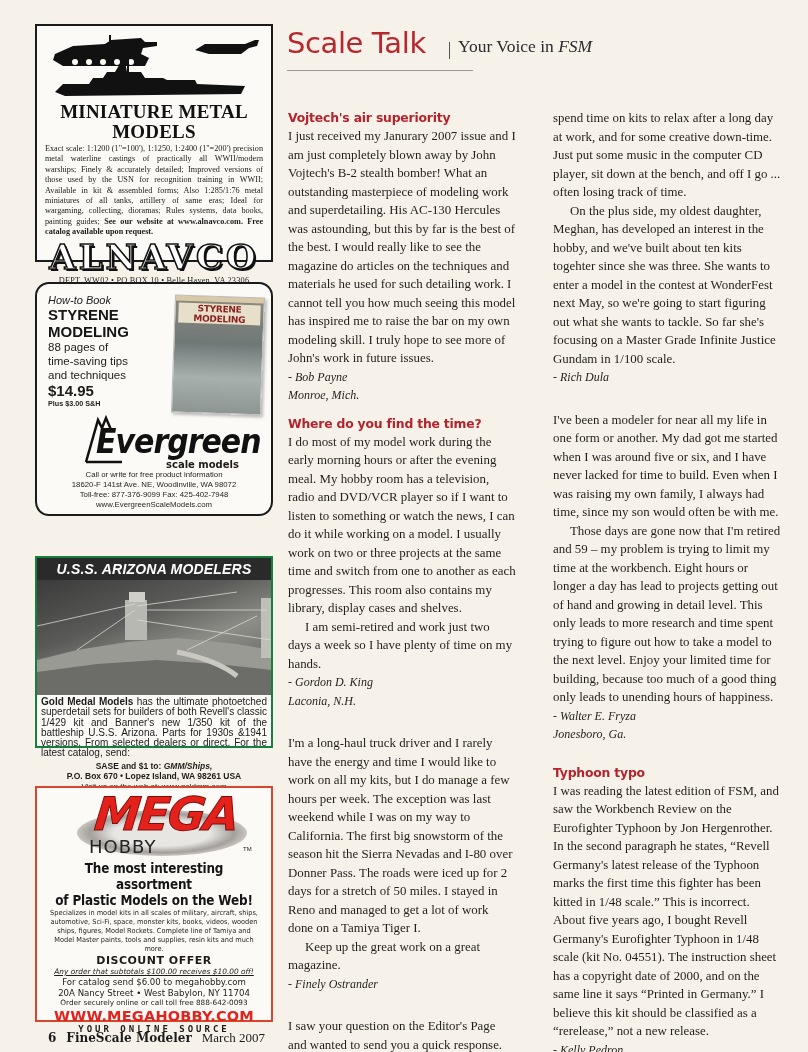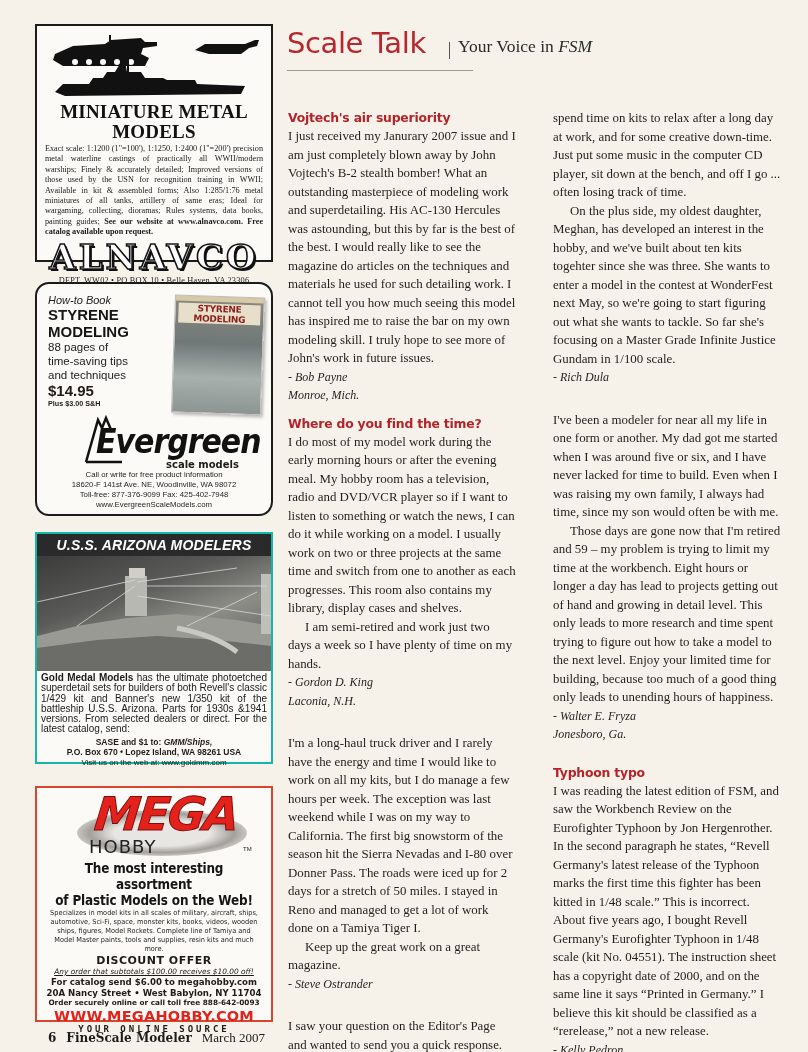--- a/index.html
+++ b/index.html
@@ -36,40 +36,40 @@
   .eg-sh { font-weight: bold; font-size: 7.2px; }
   .eg-book { position: absolute; left: 136px; top: 12px; width: 90px; height: 118px; background: linear-gradient(#8c8a80 0, #6f7877 40%, #a8b0ad 70%, #8d9593 100%); border: 1px solid #bbb; box-shadow: 2px 2px 3px rgba(0,0,0,.25); transform: rotate(2deg); }
   .eg-book-top { height: 5px; background: #d8c9a8; }
   .eg-book-title { margin: 2px 3px; background: #e7dfc9; color: #8a1e1e; font-family: "DejaVu Sans", sans-serif; font-weight: bold; font-size: 9px; text-align: center; letter-spacing: -0.3px; }
   .eg-logo-wrap { position: absolute; left: 45px; top: 128px; width: 160px; height: 55px; }
   .eg-logo { font-family: "DejaVu Sans", sans-serif; font-weight: bold; font-style: italic; font-size: 30px; line-height: 30px; letter-spacing: -1px; color: #111; position: absolute; left: 14px; top: 14px; transform: scaleY(1.15); }
   .eg-scale { position: absolute; left: 84px; top: 47px; font-family: "DejaVu Sans", sans-serif; font-weight: bold; font-size: 10px; }
   .eg-contact { position: absolute; left: 0; right: 0; top: 186px; text-align: center; font-size: 7.8px; line-height: 10px; color: #1e1e1e; }
 
   
-  .ad-arizona { top: 532px; height: 232px; border: 2px solid #14b8a6; font-family: "Liberation Sans", sans-serif; }
+  .ad-arizona { top: 556px; height: 192px; border: 2px solid #15803d; font-family: "Liberation Sans", sans-serif; }
   .az-head { background: #2a2a2a; color: #fff; font-weight: bold; font-style: italic; font-size: 14px; text-align: center; height: 22px; line-height: 22px; letter-spacing: 0.2px; }
   .az-photo { height: 115px; background: linear-gradient(160deg, #3b3b3b 0%, #5a5a58 35%, #8d8d88 60%, #545452 100%); position: relative; overflow: hidden; }
   .az-photo svg { position: absolute; left: 0; top: 0; }
   .az-text { padding: 2px 4px; font-size: 10px; line-height: 10.3px; text-align: justify; color: #1a1a1a; }
   .az-center { text-align: center; font-weight: bold; font-size: 8.5px; line-height: 10.5px; }
   .az-web { text-align: center; font-size: 8px; line-height: 10px; }
 
   
   .ad-mega { top: 786px; height: 236px; border: 2px solid #d9452d; font-family: "Liberation Sans", sans-serif; text-align: center; }
   .mega-logo-area { height: 72px; position: relative; }
   .mega-swoosh { position: absolute; left: 40px; top: 22px; width: 170px; height: 46px; border-radius: 50%; background: radial-gradient(ellipse at center, #e8e6e3 40%, #a3a09b 60%, #d8d5d0 75%, transparent 76%); }
   .mega-word { position: absolute; left: 58px; top: 2px; font-family: "DejaVu Sans", sans-serif; font-weight: bold; font-style: italic; font-size: 46px; line-height: 48px; color: #e4221b; letter-spacing: -2px; -webkit-text-stroke: 1px #7b0d0a; transform: skewX(-6deg); }
   .mega-hobby { position: absolute; left: 52px; top: 50px; font-family: "DejaVu Sans", sans-serif; font-size: 18px; line-height: 18px; color: #222; letter-spacing: 1px; }
   .mega-tm { position: absolute; left: 206px; top: 58px; font-size: 6px; }
   .mega-headline { font-family: "DejaVu Sans", sans-serif; font-weight: bold; font-size: 14px; line-height: 16px; color: #151515; transform: scaleX(0.86); letter-spacing: -0.2px; }
   .mega-body { font-family: "DejaVu Sans", sans-serif; font-size: 7px; line-height: 9px; padding: 1px 4px; color: #1c1c1c; transform: scaleX(0.94); }
   .mega-discount { font-family: "DejaVu Sans", sans-serif; font-weight: bold; font-size: 11px; line-height: 12px; letter-spacing: 0.5px; }
   .mega-offer { font-family: "DejaVu Sans", sans-serif; font-style: italic; font-size: 7.4px; text-decoration: underline; line-height: 10px; }
-  .mega-addr { font-family: "DejaVu Sans", sans-serif; font-weight: bold; font-size: 8.6px; line-height: 10.6px; }
+  .mega-addr { font-family: "DejaVu Sans", sans-serif; font-weight: normal; font-size: 8.6px; line-height: 10.6px; }
   .mega-addr.small { font-size: 7.3px; }
   .mega-url { font-family: "DejaVu Sans", sans-serif; font-weight: bold; font-size: 14.5px; line-height: 15px; color: #e4221b; letter-spacing: 0.2px; }
   .mega-source { font-family: "DejaVu Sans Mono", monospace; font-weight: bold; font-size: 9px; letter-spacing: 3px; line-height: 11px; }
 
   
   .header { position: absolute; left: 287px; top: 26px; width: 340px; height: 40px; }
   .header-title { font-family: "DejaVu Sans", sans-serif; font-size: 29px; line-height: 34px; color: #b7282e; letter-spacing: -0.4px; position: absolute; left: 0; top: 0; }
   .header-bar { position: absolute; left: 162px; top: 16px; width: 1px; height: 17px; background: #555; }
   .header-sub { position: absolute; left: 171px; top: 10px; font-family: "Liberation Serif", serif; font-size: 17.5px; color: #2b2b2b; }
   .header-sub i { font-style: italic; }
@@ -223,21 +223,21 @@
 
     <div class="heading">Where do you find the time?</div>
     <p>I do most of my model work during the early morning hours or after the evening meal. My hobby room has a television, radio and DVD/VCR player so if I want to listen to something or watch the news, I can do it while working on a model. I usually work on two or three projects at the same time and switch from one to another as each progresses. This room also contains my library, display cases and shelves.</p>
     <p class="indent">I am semi-retired and work just two days a week so I have plenty of time on my hands.</p>
     <div class="sig">- Gordon D. King</div>
     <div class="sig">Laconia, N.H.</div>
     <div class="gap-lg"></div>
 
     <p>I'm a long-haul truck driver and I rarely have the energy and time I would like to work on all my kits, but I do manage a few hours per week. The exception was last weekend while I was on my way to California. The first big snowstorm of the season hit the Sierra Nevadas and I-80 over Donner Pass. The roads were iced up for 2 days for a stretch of 50 miles. I stayed in Reno and managed to get a lot of work done on a Tamiya Tiger I.</p>
     <p class="indent">Keep up the great work on a great magazine.</p>
-    <div class="sig">- Steve Ostrander</div>
+    <div class="sig">- Finely Ostrander</div>
     <div class="gap-lg"></div>
 
     <p>I saw your question on the Editor's Page and wanted to send you a quick response. As the father of two (ages 3 and 7), I try to find time to work on projects when I won't be taking time away from my family. I usually end up modeling for an hour or two on weeknights after my wife and I put the kids to bed. Weekends provide a little more time, but still in the evenings, I</p>
   </div>
 
   <div class="col col-2">
     <p>spend time on kits to relax after a long day at work, and for some creative down-time. Just put some music in the computer CD player, sit down at the bench, and off I go ... often losing track of time.</p>
     <p class="indent">On the plus side, my oldest daughter, Meghan, has developed an interest in the hobby, and we've built about ten kits togehter since she was three. She wants to enter a model in the contest at WonderFest next May, so we're going to start figuring out what she wants to tackle. So far she's focusing on a Master Grade Infinite Justice Gundam in 1/100 scale.</p>
     <div class="sig">- Rich Dula</div>
     <div class="gap-lg"></div>

